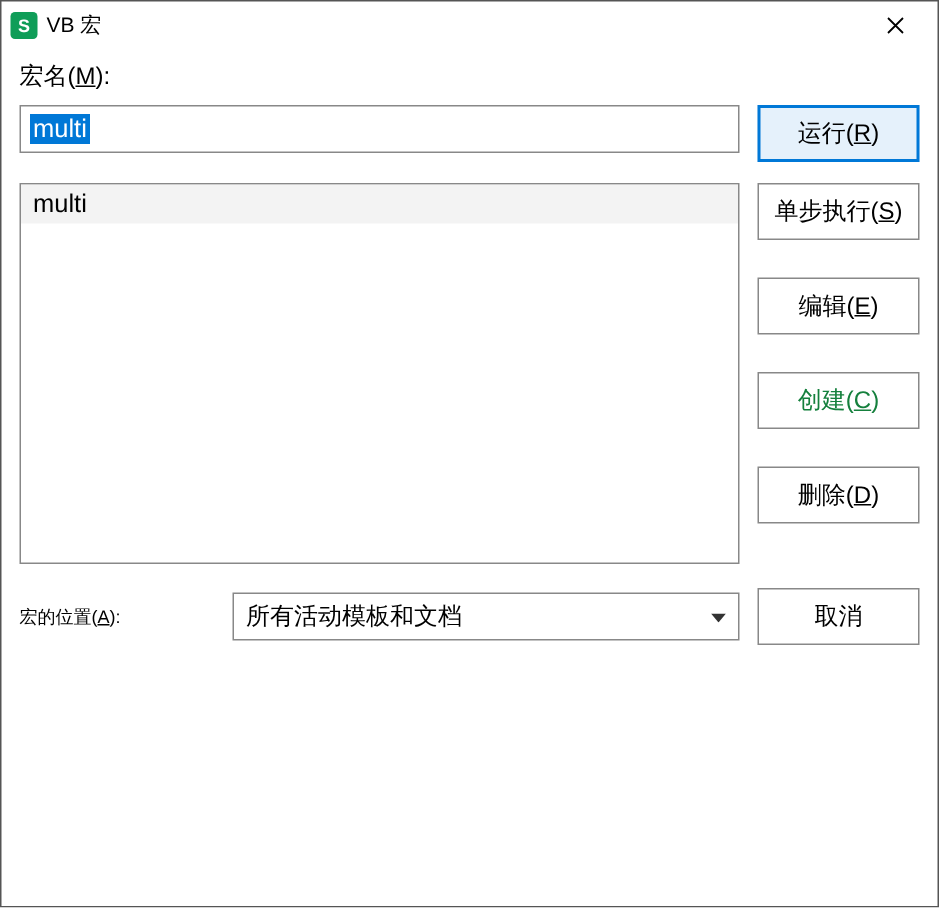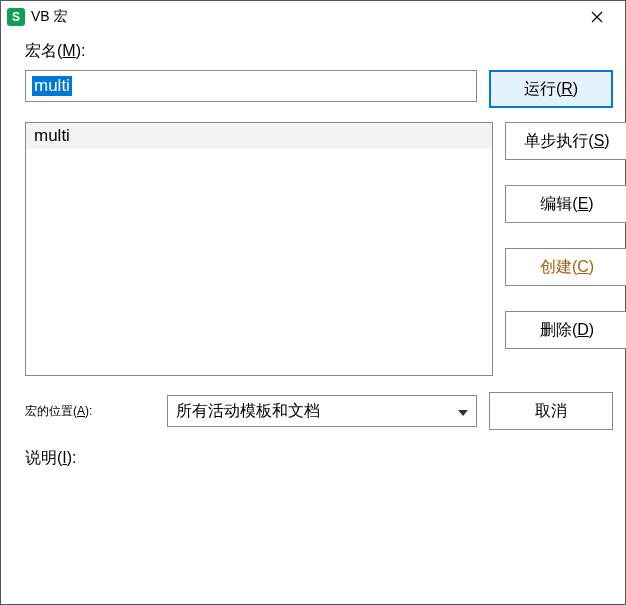--- a/index.html
+++ b/index.html
@@ -48,21 +48,21 @@
       height: 30px;
       display: flex;
       align-items: center;
       justify-content: center;
       font-size: 16px;
       cursor: pointer;
     }
     .close-btn svg { width: 12px; height: 12px; }
     .content {
       flex: 1;
-      padding: 4px 12px 12px 24px;
+      padding: 4px 12px 12px 12px;
       display: flex;
       flex-direction: column;
     }
     .label {
       font-size: 16px;
       padding: 4px 0;
     }
     .name-input-row {
       display: flex;
       gap: 12px;
@@ -79,35 +79,35 @@
       flex: 1;
       height: 32px;
       border: 1px solid #888;
       padding: 4px 6px;
       font-size: 17px;
       display: flex;
       align-items: center;
       overflow: hidden;
     }
     .btn {
-      width: 124px;
+      width: 108px;
       height: 38px;
       border: 1px solid #888;
       background: #fff;
       font-size: 16px;
       cursor: pointer;
       font-family: inherit;
       text-align: center;
     }
     .btn.primary {
       border: 2px solid #0078d7;
       background: #e5f1fb;
     }
     .btn.disabled {
-      color: #a16207;
+      color: #15803d;
       cursor: default;
     }
     .main-row {
       display: flex;
       gap: 12px;
       margin-top: 14px;
     }
     .listbox {
       flex: 1;
       height: 254px;
@@ -212,17 +212,14 @@
         <span>所有活动模板和文档</span>
         <span class="select-caret">
           <svg viewBox="0 0 10 6">
               <path d="M0 0 L5 6 L10 0 Z" fill="#333"></path>
             </svg>
         </span>
       </div>
       <button class="btn">取消</button>
     </div>
 
-    <div class="label" style="margin-top:14px">
-      <span>说明(</span><span class="underline">I</span><span>):</span>
-    </div>
   </div>
 </div>
 
 </body></html>

